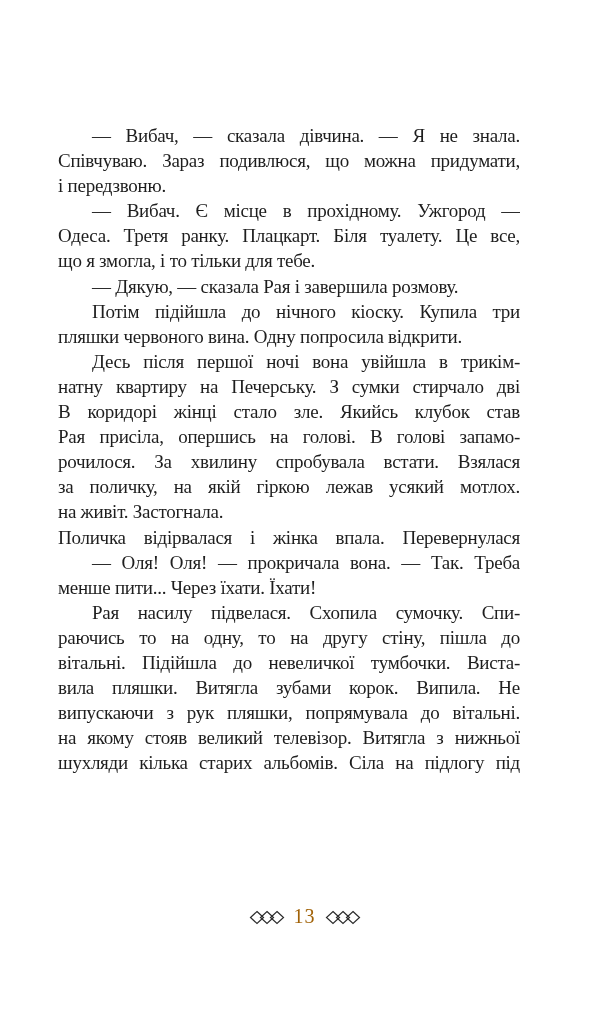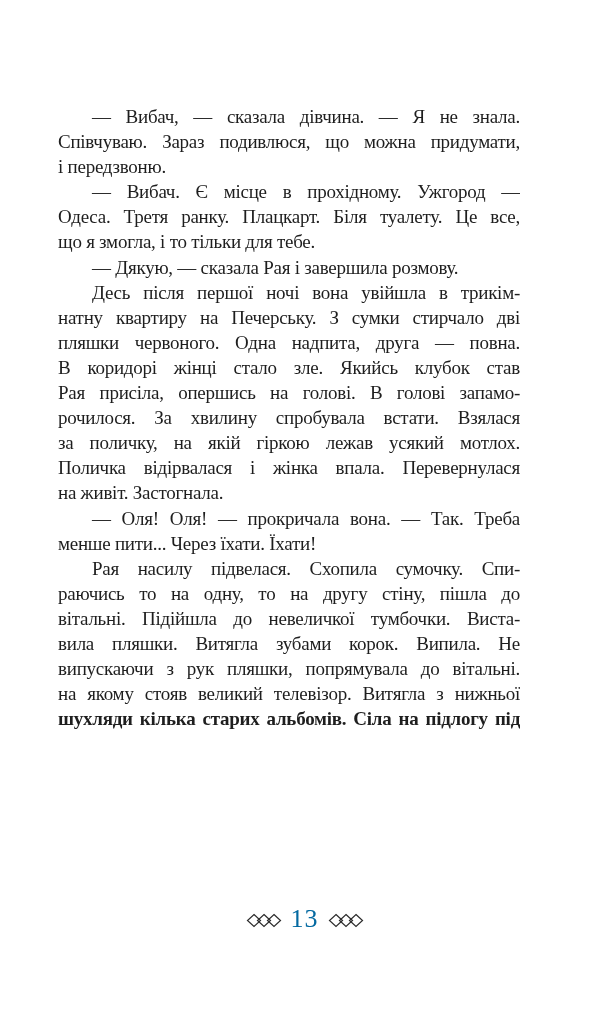--- a/index.html
+++ b/index.html
@@ -12,21 +12,21 @@
     width: 609px;
     height: 1024px;
     background: #ffffff;
     overflow: hidden;
     font-family: "Liberation Serif", "DejaVu Serif", serif;
     color: #1e1e1e;
   }
   .text-block {
     position: absolute;
     left: 58px;
-    top: 104px;
+    top: 123px;
     width: 462px;
     font-size: 19px;
     line-height: 25.1px;
     letter-spacing: -0.25px;
   }
   .para {
     margin: 0;
     padding: 0;
   }
   .line {
@@ -36,36 +36,35 @@
     overflow: hidden;
   }
   .line.first {
     padding-left: 34px;
   }
   .line.last {
     text-align-last: left;
   }
   .line.last.justified {
     text-align-last: justify;
-    font-weight: bold;
   }
   .page-footer {
     position: absolute;
     left: 0;
     top: 906px;
     width: 100%;
     display: flex;
     justify-content: center;
     align-items: center;
     gap: 9px;
   }
   .page-number {
-    font-size: 26px;
+    font-size: 20px;
     letter-spacing: 1px;
-    color: #0369a1;
+    color: #a16207;
     line-height: 1;
     padding-bottom: 2px;
   }
   .ornament {
     display: block;
   }
 </style>
 </head>
 <body>
 
@@ -79,29 +78,32 @@
       </div>
       <div class="para">
         <div class="line first">— Вибач. Є місце в прохідному. Ужгород —</div>
         <div class="line">Одеса. Третя ранку. Плацкарт. Біля туалету. Це все,</div>
         <div class="line last">що я змогла, і то тільки для тебе.</div>
       </div>
       <div class="para">
         <div class="line first last">— Дякую, — сказала Рая і завершила розмову.</div>
       </div>
       <div class="para">
+        <div class="line first">Потім підійшла до нічного кіоску. Купила три</div>
+        <div class="line last">пляшки червоного вина. Одну попросила відкрити.</div>
+      </div>
+      <div class="para">
         <div class="line first">Десь після першої ночі вона увійшла в трикім-</div>
         <div class="line">натну квартиру на Печерську. З сумки стирчало дві</div>
-        <div class="line">пляшки червоного. Одна надпита, друга — повна.</div>
         <div class="line">В коридорі жінці стало зле. Якийсь клубок став</div>
         <div class="line">Рая присіла, опершись на голові. В голові запамо-</div>
         <div class="line">рочилося. За хвилину спробувала встати. Взялася</div>
         <div class="line">за поличку, на якій гіркою лежав усякий мотлох.</div>
+        <div class="line last">на живіт. Застогнала.</div>
         <div class="line">Поличка відірвалася і жінка впала. Перевернулася</div>
-        <div class="line last">на живіт. Застогнала.</div>
       </div>
       <div class="para">
         <div class="line first">— Оля! Оля! — прокричала вона. — Так. Треба</div>
         <div class="line last">менше пити... Через їхати. Їхати!</div>
       </div>
       <div class="para">
         <div class="line first">Рая насилу підвелася. Схопила сумочку. Спи-</div>
         <div class="line">раючись то на одну, то на другу стіну, пішла до</div>
         <div class="line">вітальні. Підійшла до невеличкої тумбочки. Виста-</div>
         <div class="line">вила пляшки. Витягла зубами корок. Випила. Не</div>

